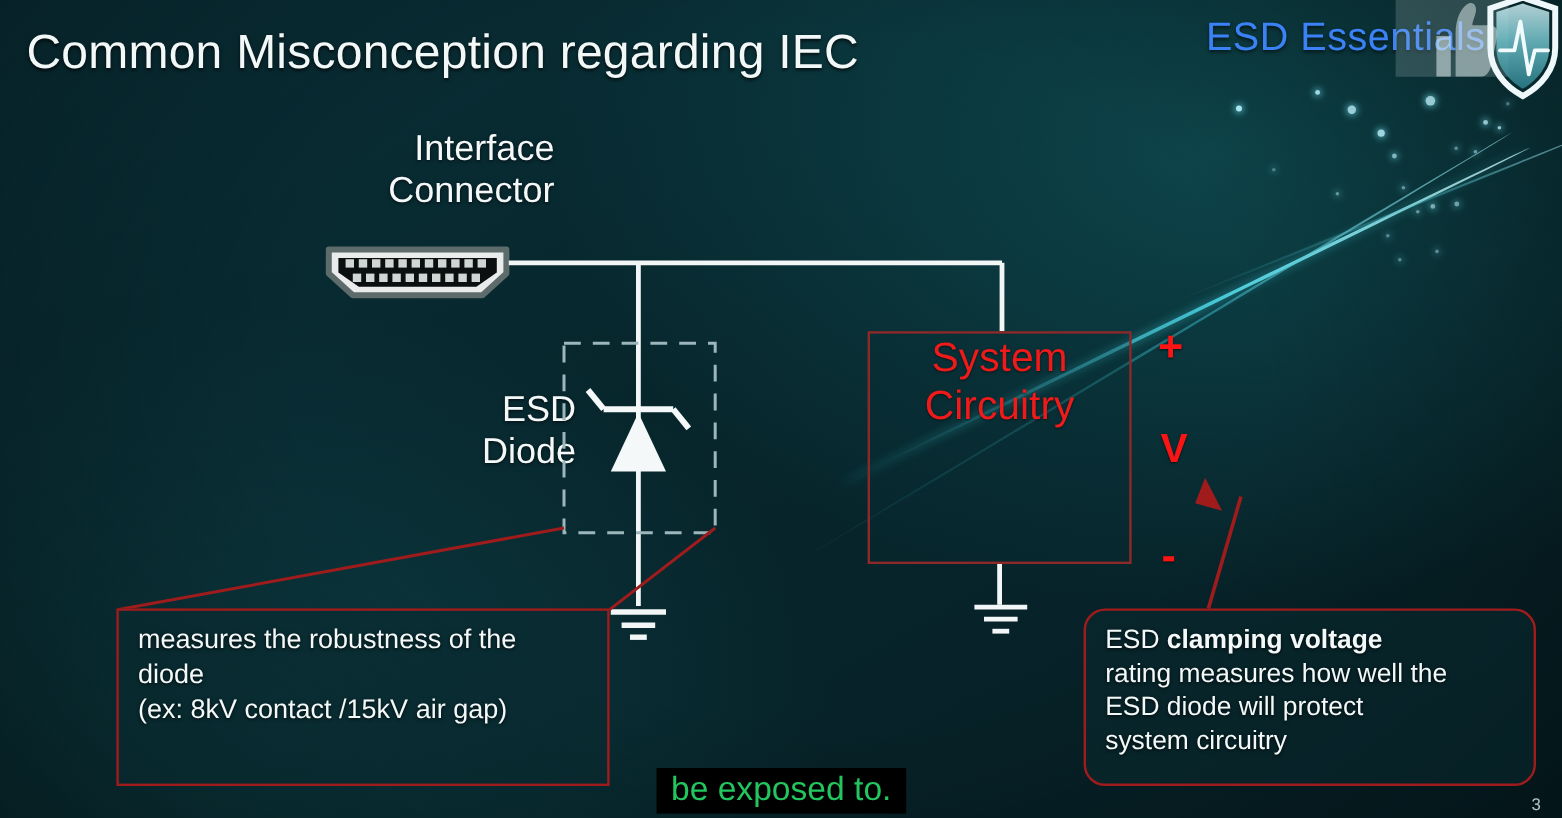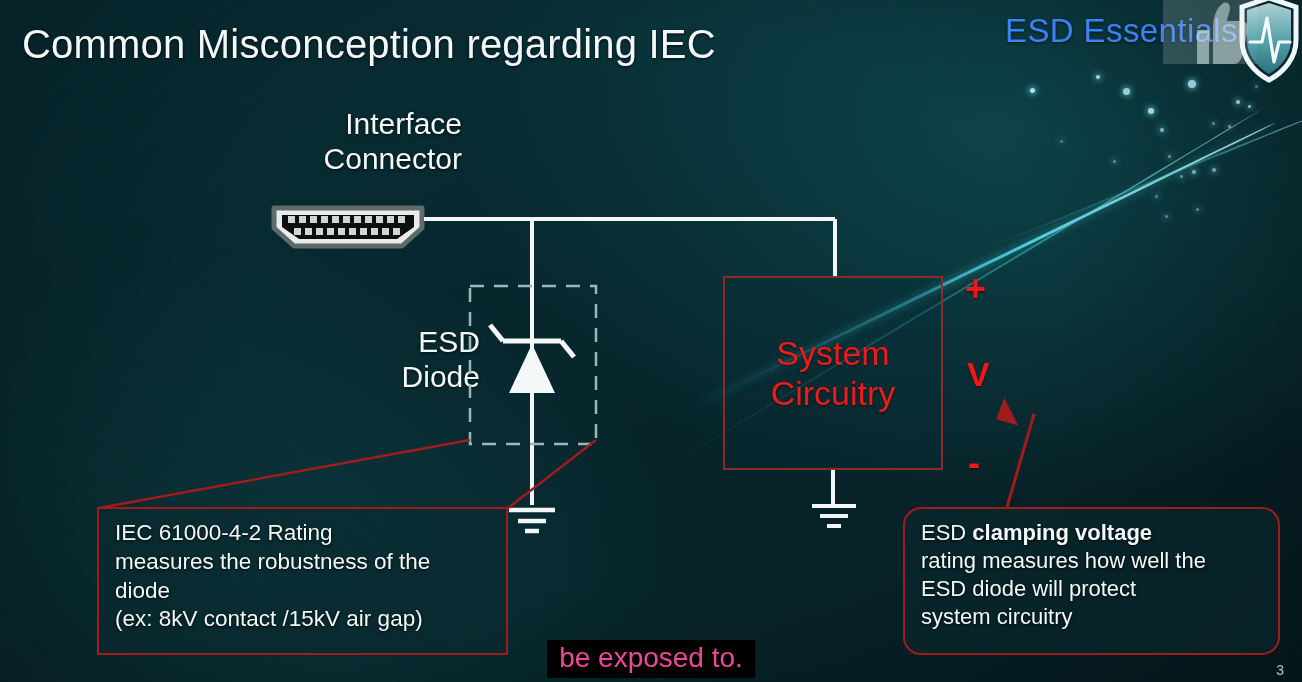--- a/index.html
+++ b/index.html
@@ -119,21 +119,21 @@
     width: 1302px; height: 682px;
   }
   
   #system-circuitry-box {
     position: absolute;
     left: 723px; top: 276px;
     width: 220px; height: 194px;
     border: 2px solid #8c2a2a;
     box-sizing: border-box;
     display: flex; flex-direction: column;
-    align-items: center; justify-content: center;
+    align-items: center; 
     background: rgba(8,44,50,.25);
   }
   #system-circuitry-box .sys-text {
     color: #ef1a1a;
     font-size: 34px;
     line-height: 1.18;
     text-align: center;
     text-shadow: 0 1px 2px rgba(0,0,0,.55);
   }
   
@@ -168,21 +168,21 @@
     font-size: 22px;
     border-radius: 18px;
   }
   #callout-clamping b { font-weight: bold; }
   
   #caption-bar {
     position: absolute;
     left: 50%; transform: translateX(-50%);
     top: 640px;
     background: #000;
-    color: #ec4899;
+    color: #22c55e;
     font-size: 28px;
     padding: 2px 12px 4px 12px;
     white-space: nowrap;
   }
   
   #page-number {
     position: absolute;
     right: 18px; bottom: 4px;
     color: #cfe0e2;
     font-size: 14px;
@@ -330,21 +330,20 @@
   <div id="system-circuitry-box">
     <div class="sys-text">System</div>
     <div class="sys-text">Circuitry</div>
   </div>
 
   <div class="pol" id="polarity-plus">+</div>
   <div class="pol" id="polarity-v">V</div>
   <div class="pol" id="polarity-minus">-</div>
 
   <div class="callout" id="callout-iec">
-    <div>IEC 61000-4-2 Rating</div>
     <div>measures the robustness of the</div>
     <div>diode</div>
     <div>(ex: 8kV contact /15kV air gap)</div>
   </div>
 
   <div class="callout" id="callout-clamping">
     <div><span>ESD </span><b>clamping voltage</b></div>
     <div>rating measures how well the</div>
     <div>ESD diode will protect</div>
     <div>system circuitry</div>

